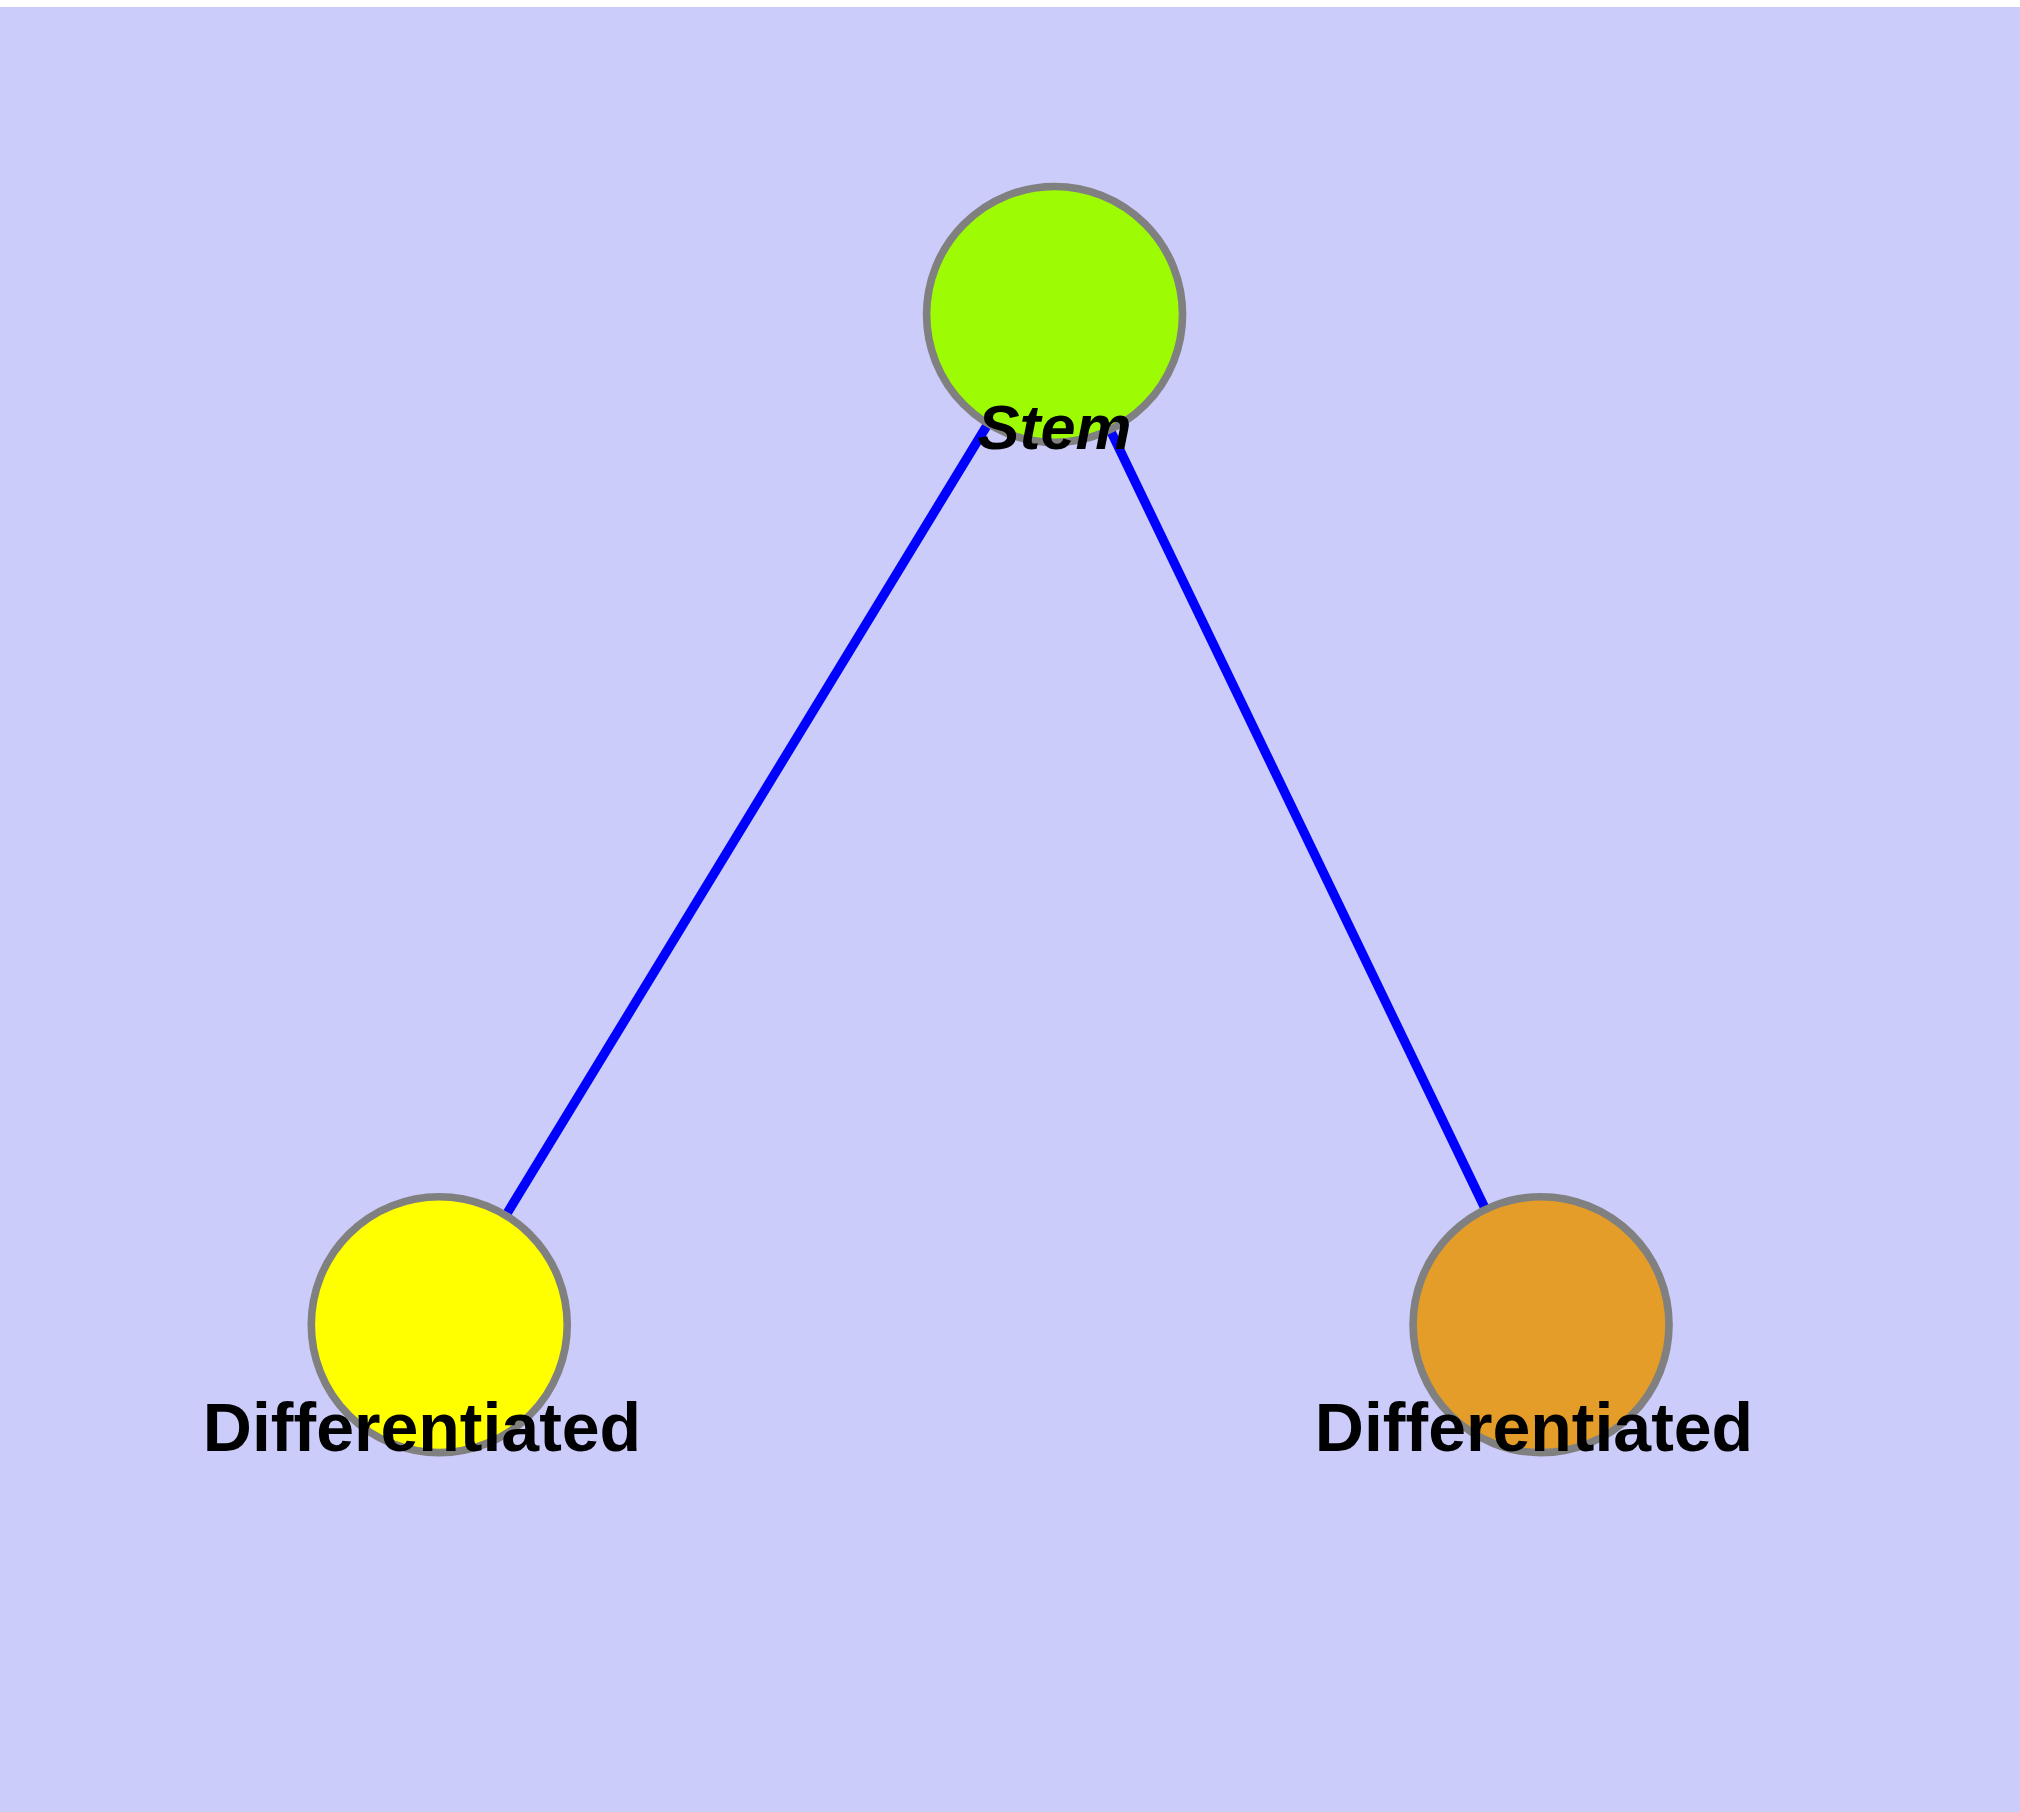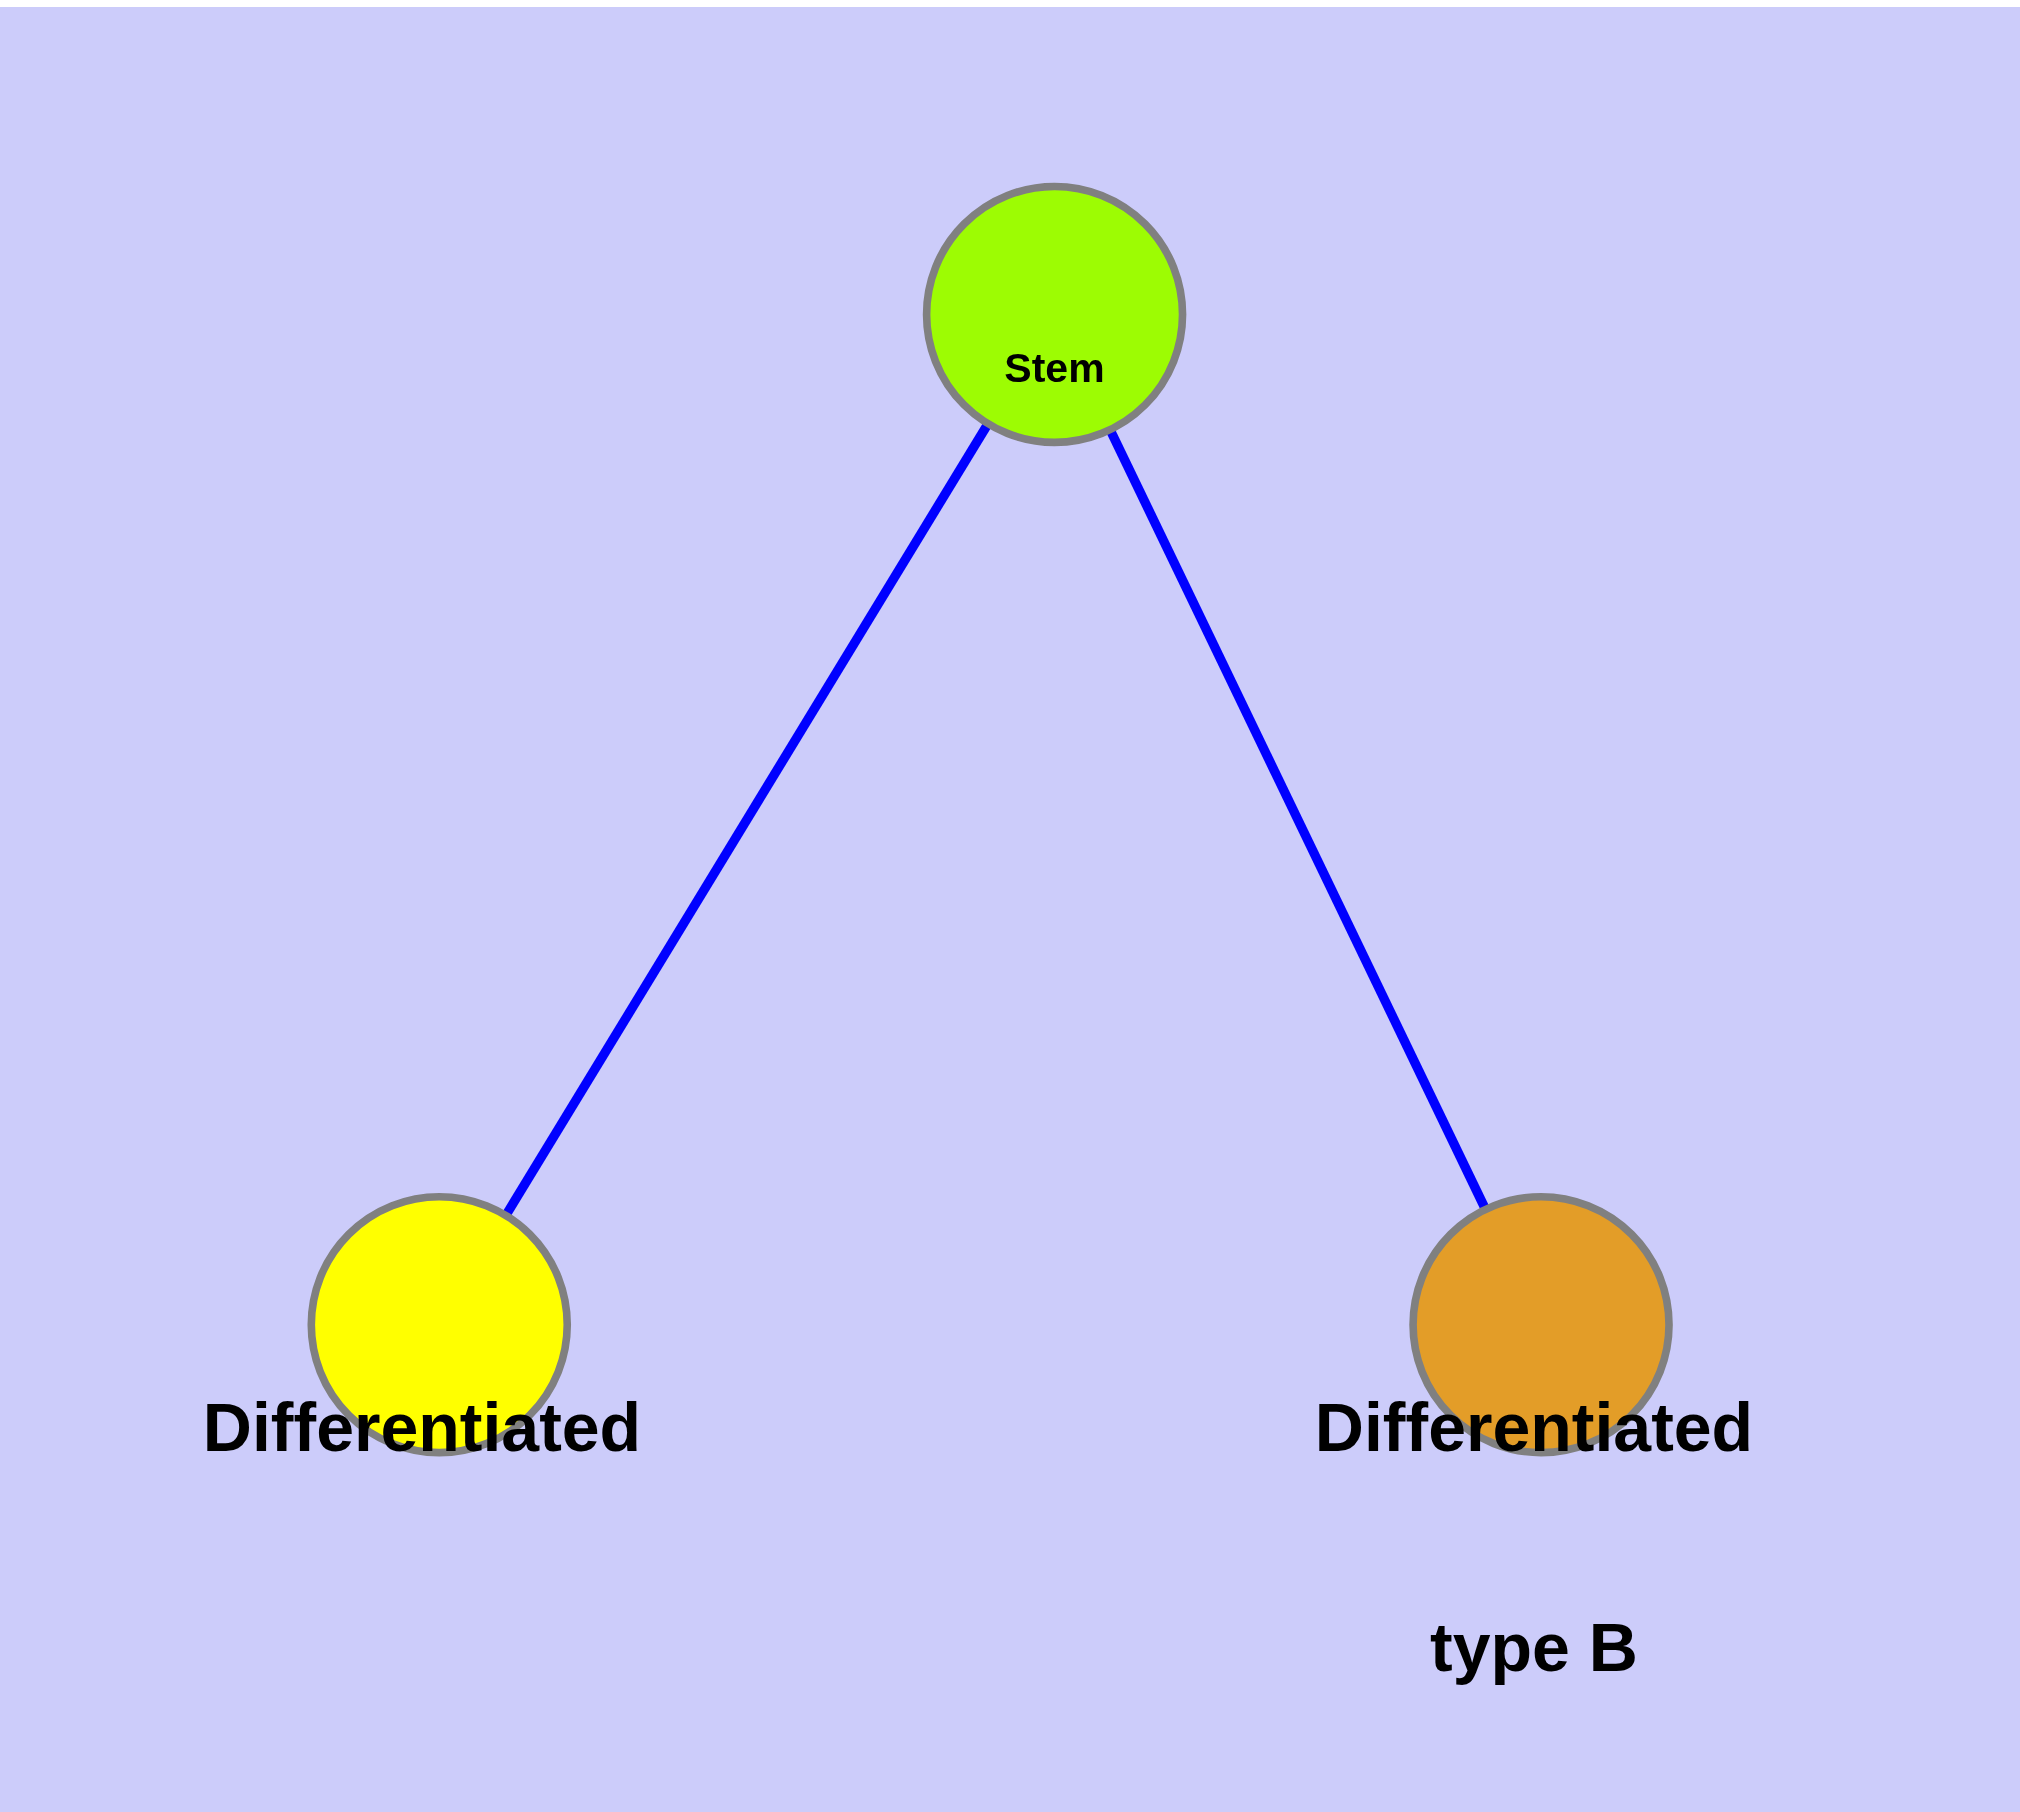--- a/index.html
+++ b/index.html
@@ -47,21 +47,22 @@
     color: #000000;
     white-space: pre;
     line-height: 1.08;
     pointer-events: none;
     user-select: none;
   }
   #label-stem {
     left: 800px;
     top: 257px;
     width: 509px;
-    font-size: 41px;
+    font-size: 63px;
+    font-style: italic;
   }
   #label-diffA {
     left: 100px;
     top: 1244px;
     width: 644px;
     font-size: 68px;
   }
   #label-diffB {
     left: 1212px;
     top: 1244px;
@@ -93,17 +94,16 @@
   <div class="node-label" id="label-stem">
     <div>Stem</div>
   </div>
 
   <div class="node-label" id="label-diffA">
     <div>Differentiated</div>
   </div>
 
   <div class="node-label" id="label-diffB">
     <div>Differentiated</div>
-    <div>type B</div>
   </div>
 
 </div>
 
 
 </body></html>

